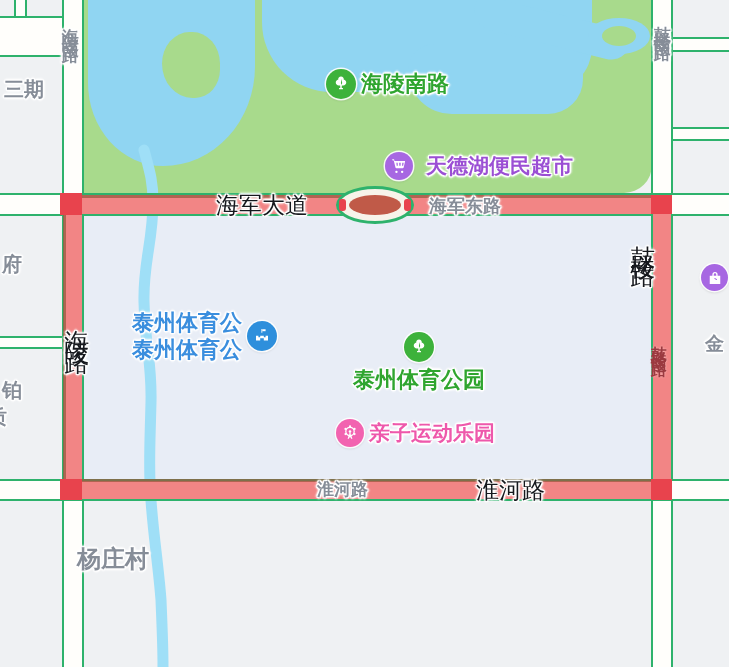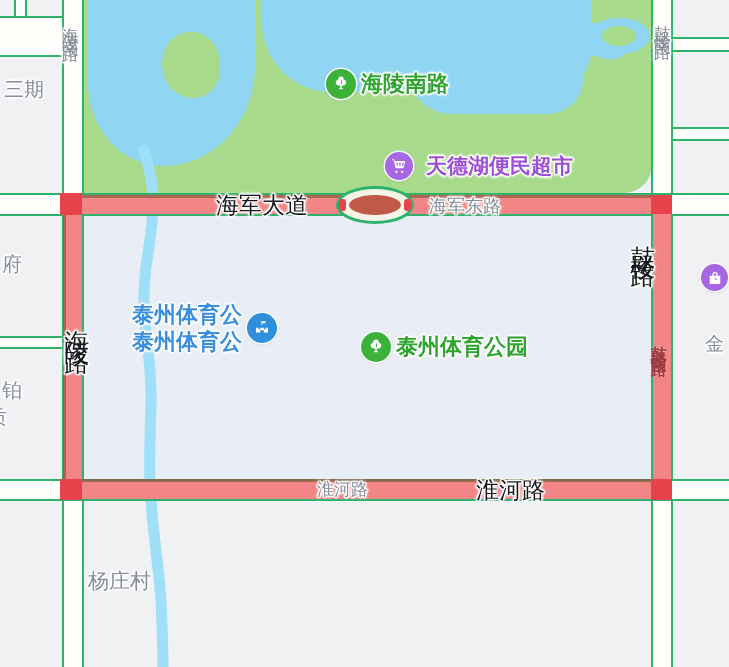--- a/index.html
+++ b/index.html
@@ -26,21 +26,21 @@
   .oval-outer{background:#f7f3e9; border:3px solid var(--road-edge-green,#2eb26c); border-radius:50%;}
   .oval-inner{background:var(--oval-red,#c05a48); border-radius:50%;}
   .oval-tick{background:var(--corner-red,#e8434d); border-radius:3px;}
 
   .river-svg{position:absolute; left:0; top:0; pointer-events:none;}
 
   
   .lbl{position:absolute; white-space:nowrap; line-height:1.05;
     text-shadow:-1px -1px 0 #fff,1px -1px 0 #fff,-1px 1px 0 #fff,1px 1px 0 #fff,
       0 2px 2px #fff,0 -2px 2px #fff,2px 0 2px #fff,-2px 0 2px #fff;}
-  .gray{color:var(--road-label-gray,#868d98); font-weight:400;}
+  .gray{color:var(--road-label-gray,#868d98); font-weight:700;}
   .dark{color:var(--road-label-dark,#16181d); font-weight:400;}
   .vtxt{writing-mode:vertical-rl; text-orientation:upright;}
   .onred{color:var(--red-road-label,#9c3a40); font-weight:700;
     text-shadow:0 0 2px rgba(255,230,230,.6);}
 
   
   .poi{position:absolute; display:flex; align-items:center; gap:5px; cursor:pointer;}
   .poi-icon{width:29px; height:29px; border-radius:50%; flex:0 0 auto;
     display:flex; align-items:center; justify-content:center;
     box-shadow:0 0 0 1.5px rgba(255,255,255,.9),0 1px 3px rgba(0,0,0,.25);}
@@ -112,63 +112,79 @@
   <div class="lbl gray vtxt" style="left:653px; top:12px; font-size:17px; letter-spacing:6px;">鼓楼南路</div>
   <div class="lbl dark vtxt" style="left:630px; top:225px; font-size:25px; letter-spacing:9px;">鼓楼路</div>
   <div class="lbl onred vtxt" style="left:650px; top:333px; font-size:16px; letter-spacing:5px;">鼓楼南路</div>
   <div class="lbl gray" style="left:317px; top:481px; font-size:17px;">淮河路</div>
   <div class="lbl dark" style="left:476px; top:478px; font-size:23px;">淮河路</div>
 
   <div class="lbl gray" style="left:4px; top:79px; font-size:20px;">三期</div>
   <div class="lbl gray" style="left:2px; top:254px; font-size:20px;">府</div>
   <div class="lbl gray" style="left:2px; top:380px; font-size:20px;">铂</div>
   <div class="lbl gray" style="left:-13px; top:407px; font-size:20px;">质</div>
-  <div class="lbl gray" style="left:88px; top:546px; font-size:21px;margin-top:24px;">杨庄村</div>
+  <div class="lbl gray" style="left:77px; top:546px; font-size:24px;">杨庄村</div>
 
   <div class="poi" style="left:326px; top:69px;">
     <span class="poi-icon ic-green" style="width:30px;height:30px;">
       <svg viewBox="0 0 24 24" fill="#fff">
           <path d="M12 2c-2.4 0-4 1.9-3.6 4C6.2 6.6 5 8.2 5 10c0 2.2 1.8 4 4 4h2v3.4H9.4V19h5.2v-1.6H13V14h2c2.2 0 4-1.8 4-4 0-1.8-1.2-3.4-3.4-4C16 3.9 14.4 2 12 2zm.4 3.2 1.2 5.6-1.2 2.4-.5-2.6.5-5.4z"></path>
         </svg>
     </span>
     <span class="poi-txt txt-green" style="font-size:22px;">海陵南路</span>
   </div>
 
   <div class="poi" style="left:385px; top:152px;">
     <span class="poi-icon ic-purple" style="width:28px;height:28px;">
       <svg viewBox="0 0 24 24" fill="#fff">
           <path d="M3 3h2.4l.6 2.4h14.2l-1.9 8.1c-.2.9-1 1.5-1.9 1.5H9.1c-.9 0-1.7-.6-1.9-1.5L5 4.6 3 4.4V3zm5.5 4.6.4 4h1.6l-.3-4H8.5zm3.7 0 .2 4h1.7l.2-4h-2.1zm4.2 0-.4 4h1.6l.7-4h-1.9zM8.6 18.2a1.6 1.6 0 1 0 0 3.2 1.6 1.6 0 0 0 0-3.2zm7.6 0a1.6 1.6 0 1 0 0 3.2 1.6 1.6 0 0 0 0-3.2z"></path>
         </svg>
     </span>
     <span class="poi-txt txt-purple" style="font-size:21px;">天德湖便民超市</span>
   </div>
 
-  <div class="poi" style="left:104px; top:301px;">
+  <div class="poi" style="left:104px; top:309px;">
     <span class="poi-txt txt-blue" style="font-size:22px; width:138px; text-align:right; white-space:normal; display:inline-block; line-height:27px;">
       <span>泰州体育公</span><br>
       <span>泰州体育公</span>
     </span>
     <span class="poi-icon ic-blue" style="width:30px;height:30px;">
       <svg viewBox="0 0 24 24" fill="#fff">
           <path d="M11.2 2.5h1.2v5h-1.2z"></path>
           <path d="M12.4 3h4.4v2.6h-4.4z"></path>
           <path d="M4 18v-6.4h3.2v2h2.4v-2h4.8v2h2.4v-2H20V18h-5.6v-3h-4.8v3H4z"></path>
         </svg>
     </span>
   </div>
 
-  <div class="poi" style="left:361px; top:332px;">
+  <div class="poi" style="left:353px; top:332px;flex-direction:column;">
     <span class="poi-icon ic-green" style="width:30px;height:30px;">
       <svg viewBox="0 0 24 24" fill="#fff">
           <path d="M12 2c-2.4 0-4 1.9-3.6 4C6.2 6.6 5 8.2 5 10c0 2.2 1.8 4 4 4h2v3.4H9.4V19h5.2v-1.6H13V14h2c2.2 0 4-1.8 4-4 0-1.8-1.2-3.4-3.4-4C16 3.9 14.4 2 12 2zm.4 3.2 1.2 5.6-1.2 2.4-.5-2.6.5-5.4z"></path>
         </svg>
     </span>
     <span class="poi-txt txt-green" style="font-size:22px;">泰州体育公园</span>
   </div>
 
+  <div class="poi" style="left:336px; top:419px;">
+    <span class="poi-icon ic-pink" style="width:28px;height:28px;">
+      <svg viewBox="0 0 24 24">
+        <circle cx="12" cy="10" r="5.6" fill="none" stroke="#fff" stroke-width="1.7"></circle>
+        <circle cx="12" cy="10" r="1.7" fill="#fff"></circle>
+        <circle cx="12" cy="3.2" r="1.5" fill="#fff"></circle>
+          <circle cx="18" cy="6.6" r="1.5" fill="#fff"></circle>
+        <circle cx="18" cy="13.4" r="1.5" fill="#fff"></circle>
+          <circle cx="12" cy="16.8" r="1.5" fill="#fff"></circle>
+        <circle cx="6" cy="13.4" r="1.5" fill="#fff"></circle>
+          <circle cx="6" cy="6.6" r="1.5" fill="#fff"></circle>
+        <path d="M12 10 8.8 19.5h1.8L12 13l1.4 6.5h1.8z" fill="#fff"></path>
+      </svg>
+    </span>
+    <span class="poi-txt txt-pink" style="font-size:21px;">亲子运动乐园</span>
+  </div>
 
   <div class="poi" style="left:701px; top:264px;">
     <span class="poi-icon ic-purple" style="width:27px;height:27px;">
       <svg viewBox="0 0 24 24" fill="#fff">
           <path d="M8.5 9V7.5a3.5 3.5 0 0 1 7 0V9H19v11H5V9h3.5zm1.8 0h3.4V7.5a1.7 1.7 0 0 0-3.4 0V9zm1.7 3.2a2.6 2.6 0 0 0 2.6 2.6v-1.4a1.2 1.2 0 0 1-1.2-1.2h-1.4zm0 0h-1.4a2.6 2.6 0 0 0 .4 1.4l1-1.4z"></path>
         </svg>
     </span>
   </div>
   <div class="lbl gray" style="left:705px; top:334px; font-size:19px;">金</div>
 

